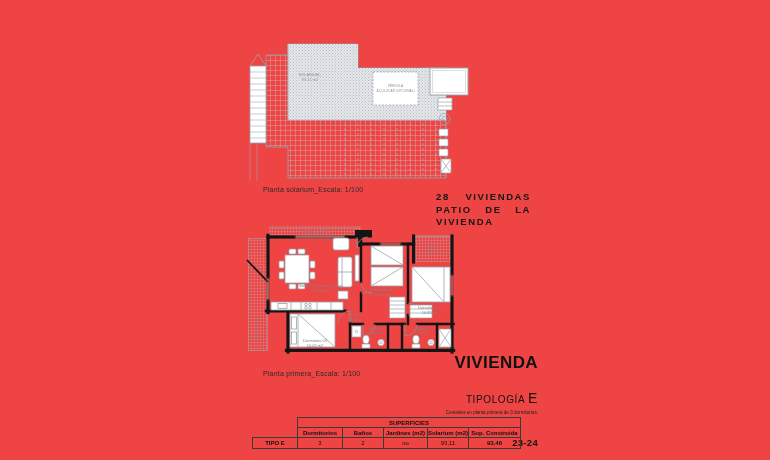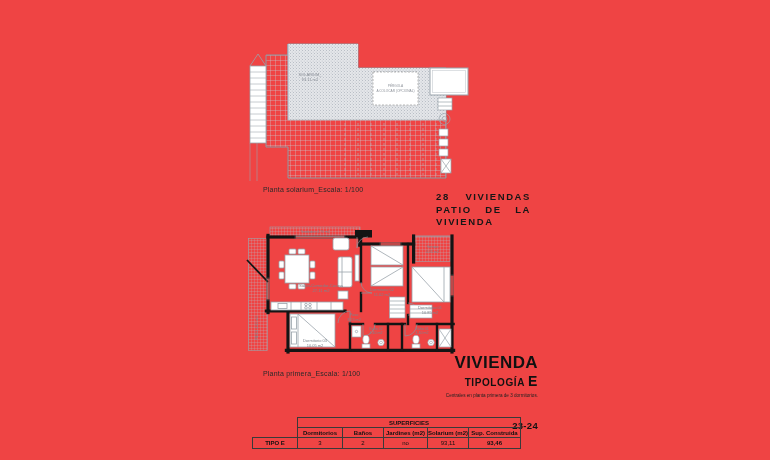--- a/index.html
+++ b/index.html
@@ -5,21 +5,21 @@
   html,body{margin:0;padding:0;background:#fff;}
   .page{position:relative;width:770px;height:460px;background:#ef4444;overflow:hidden;
         font-family:"Liberation Sans",sans-serif;color:#1a1a1a;padding-left:17px;}
   svg text{font-family:"Liberation Sans",sans-serif;}
   .caption{position:absolute;font-size:7px;letter-spacing:.2px;color:#2a2a2a;}
   .project-block{position:absolute;left:436px;top:191px;width:95px;
     font-size:9.5px;font-weight:bold;line-height:12.5px;letter-spacing:1.6px;
     text-align:justify;text-align-last:justify;color:#161616;}
   .dwelling{position:absolute;left:398px;top:353px;width:140px;text-align:right;color:#111;}
   .dwelling .t1{font-size:17px;font-weight:bold;letter-spacing:.4px;line-height:19px;}
-  .dwelling .t2{font-size:10px;font-weight:bold;letter-spacing:.6px;margin-top:1px;}
+  .dwelling .t2{font-size:10px;font-weight:normal;letter-spacing:.6px;margin-top:18px;}
   .dwelling .t2 .big{font-size:14px;}
   .dwelling .note{font-size:4.6px;margin-top:4px;color:#222;}
   .dwelling .units{font-size:9.5px;font-weight:bold;margin-top:22px;letter-spacing:.3px;}
   table.sup{position:absolute;left:252px;top:417px;border-collapse:collapse;
     font-size:6px;line-height:1;color:#111;table-layout:fixed;}
   table.sup th,table.sup td{border:1px solid #3a3a3a;text-align:center;padding:0;height:9px;
     overflow:hidden;white-space:nowrap;}
   table.sup th{font-weight:bold;}
   table.sup td{font-weight:normal;}
   table.sup .noborder{border:none;background:transparent;}

